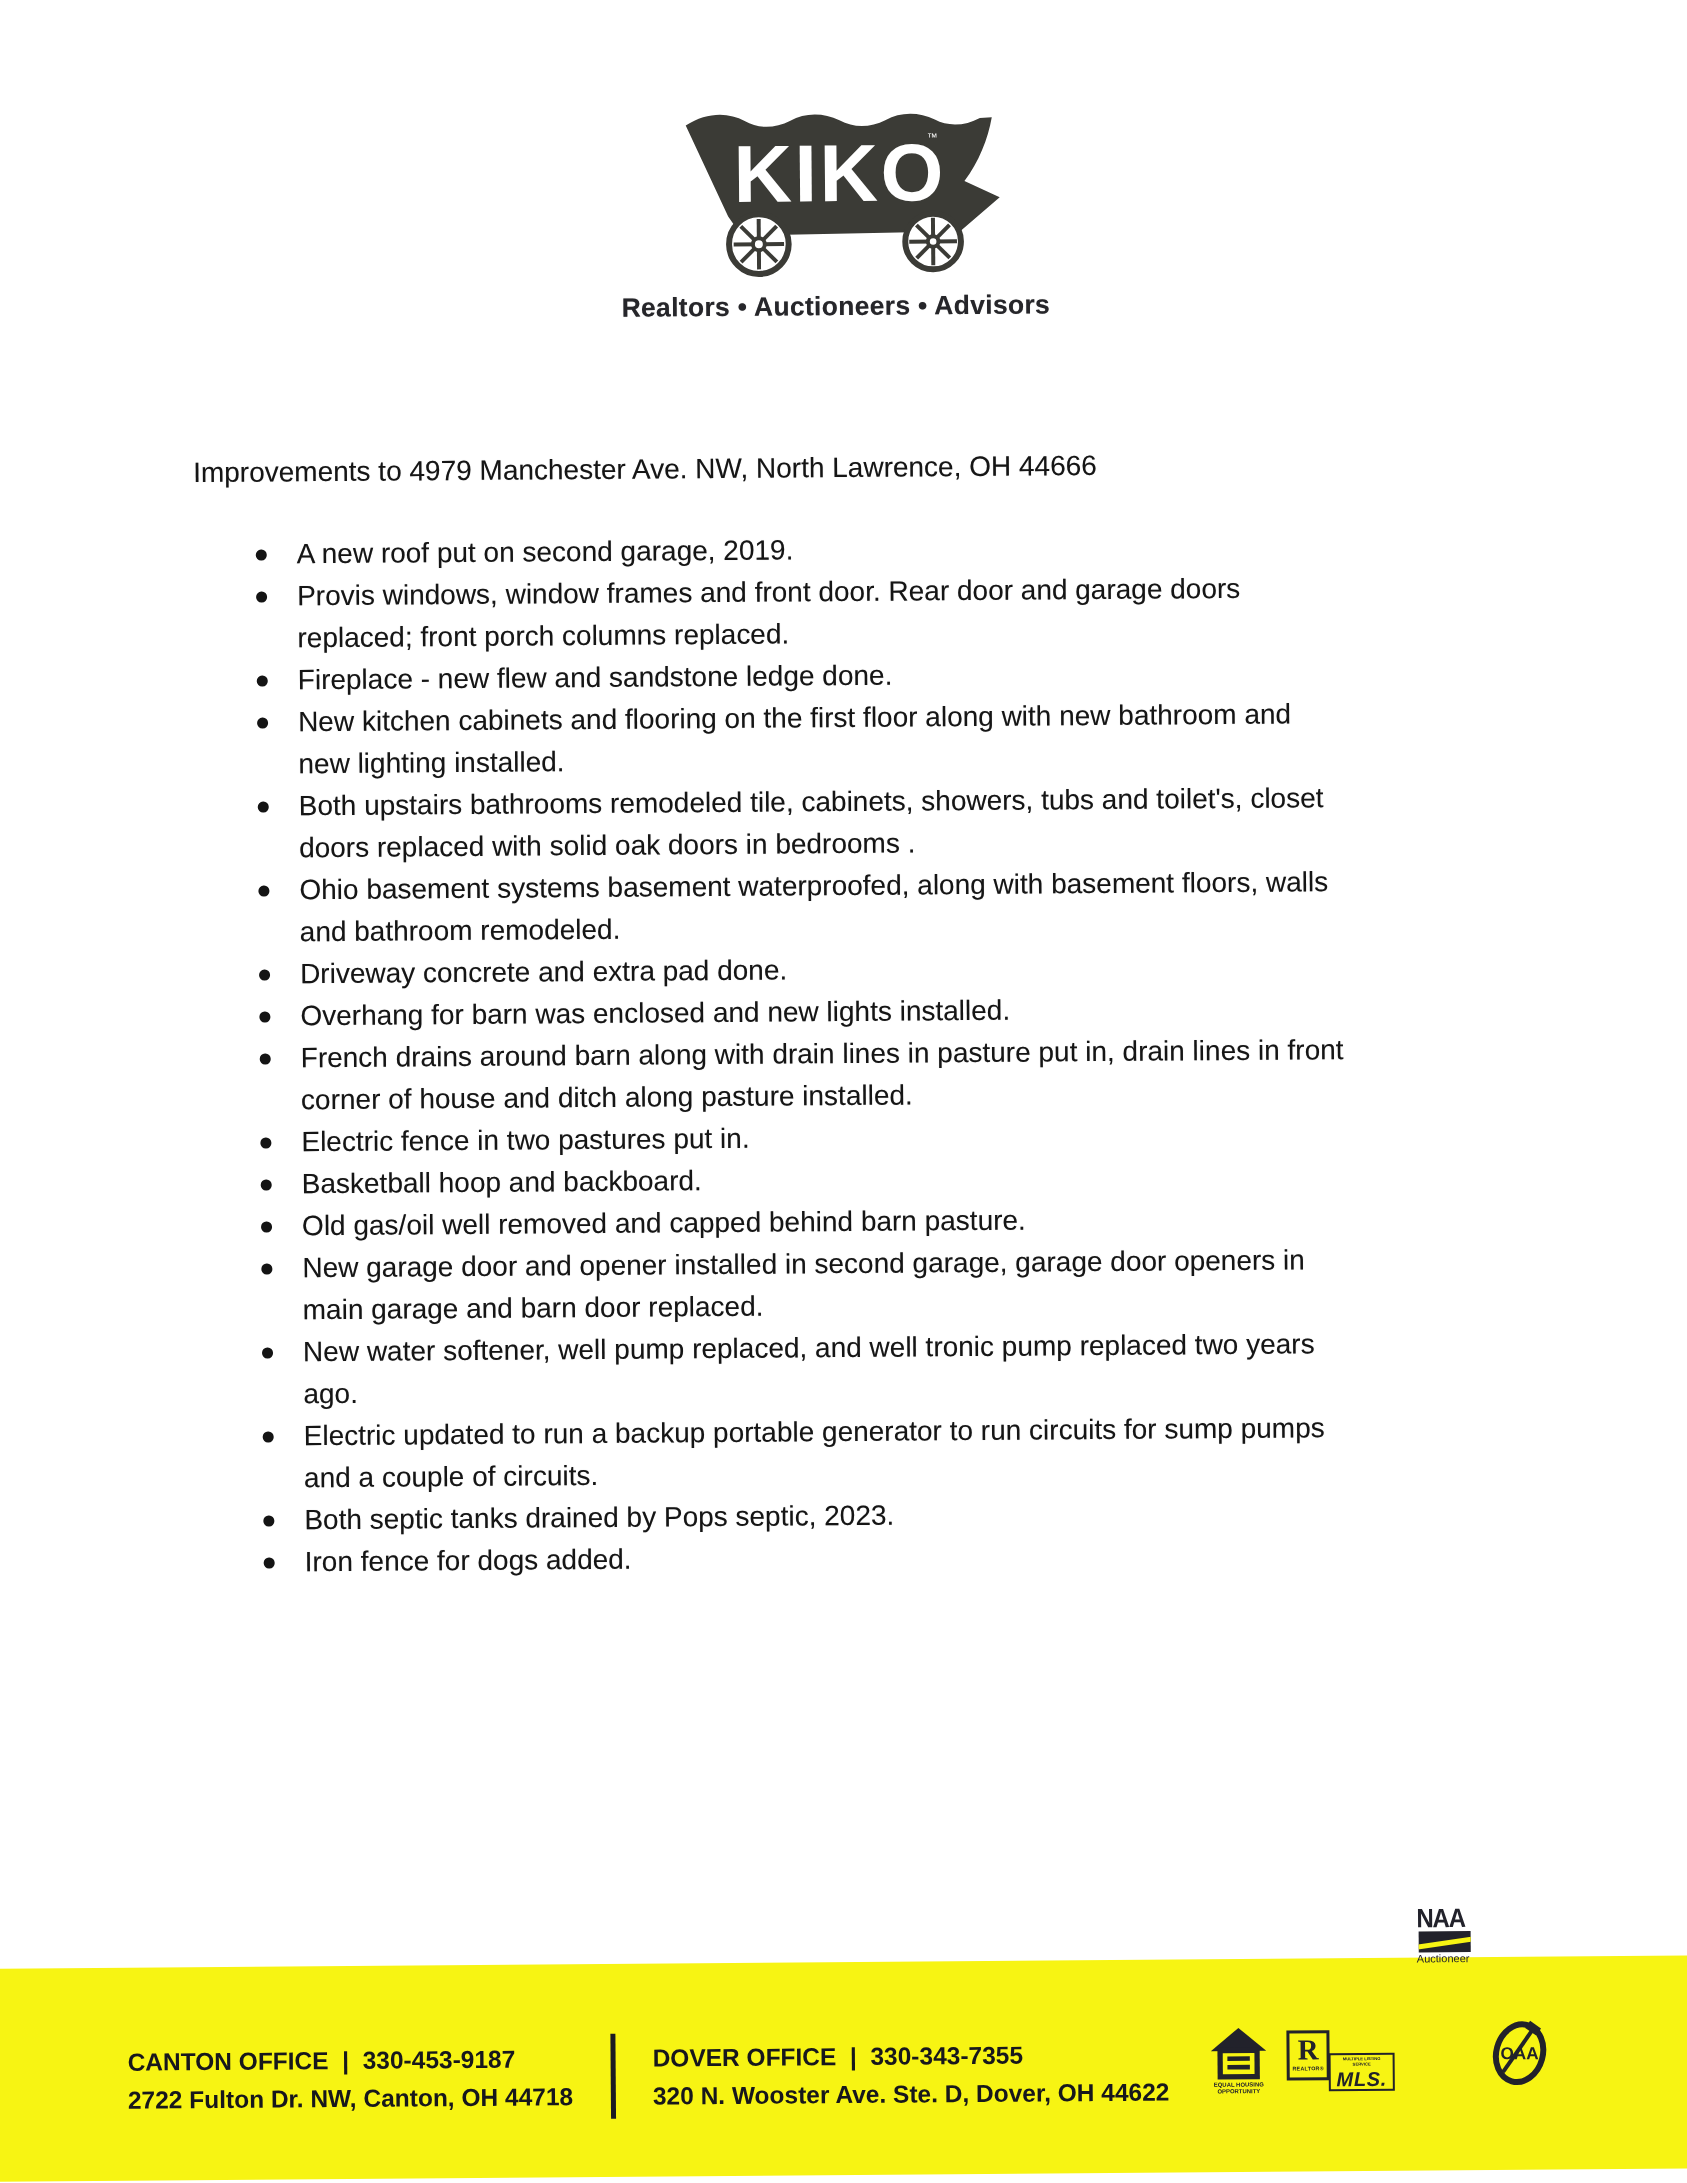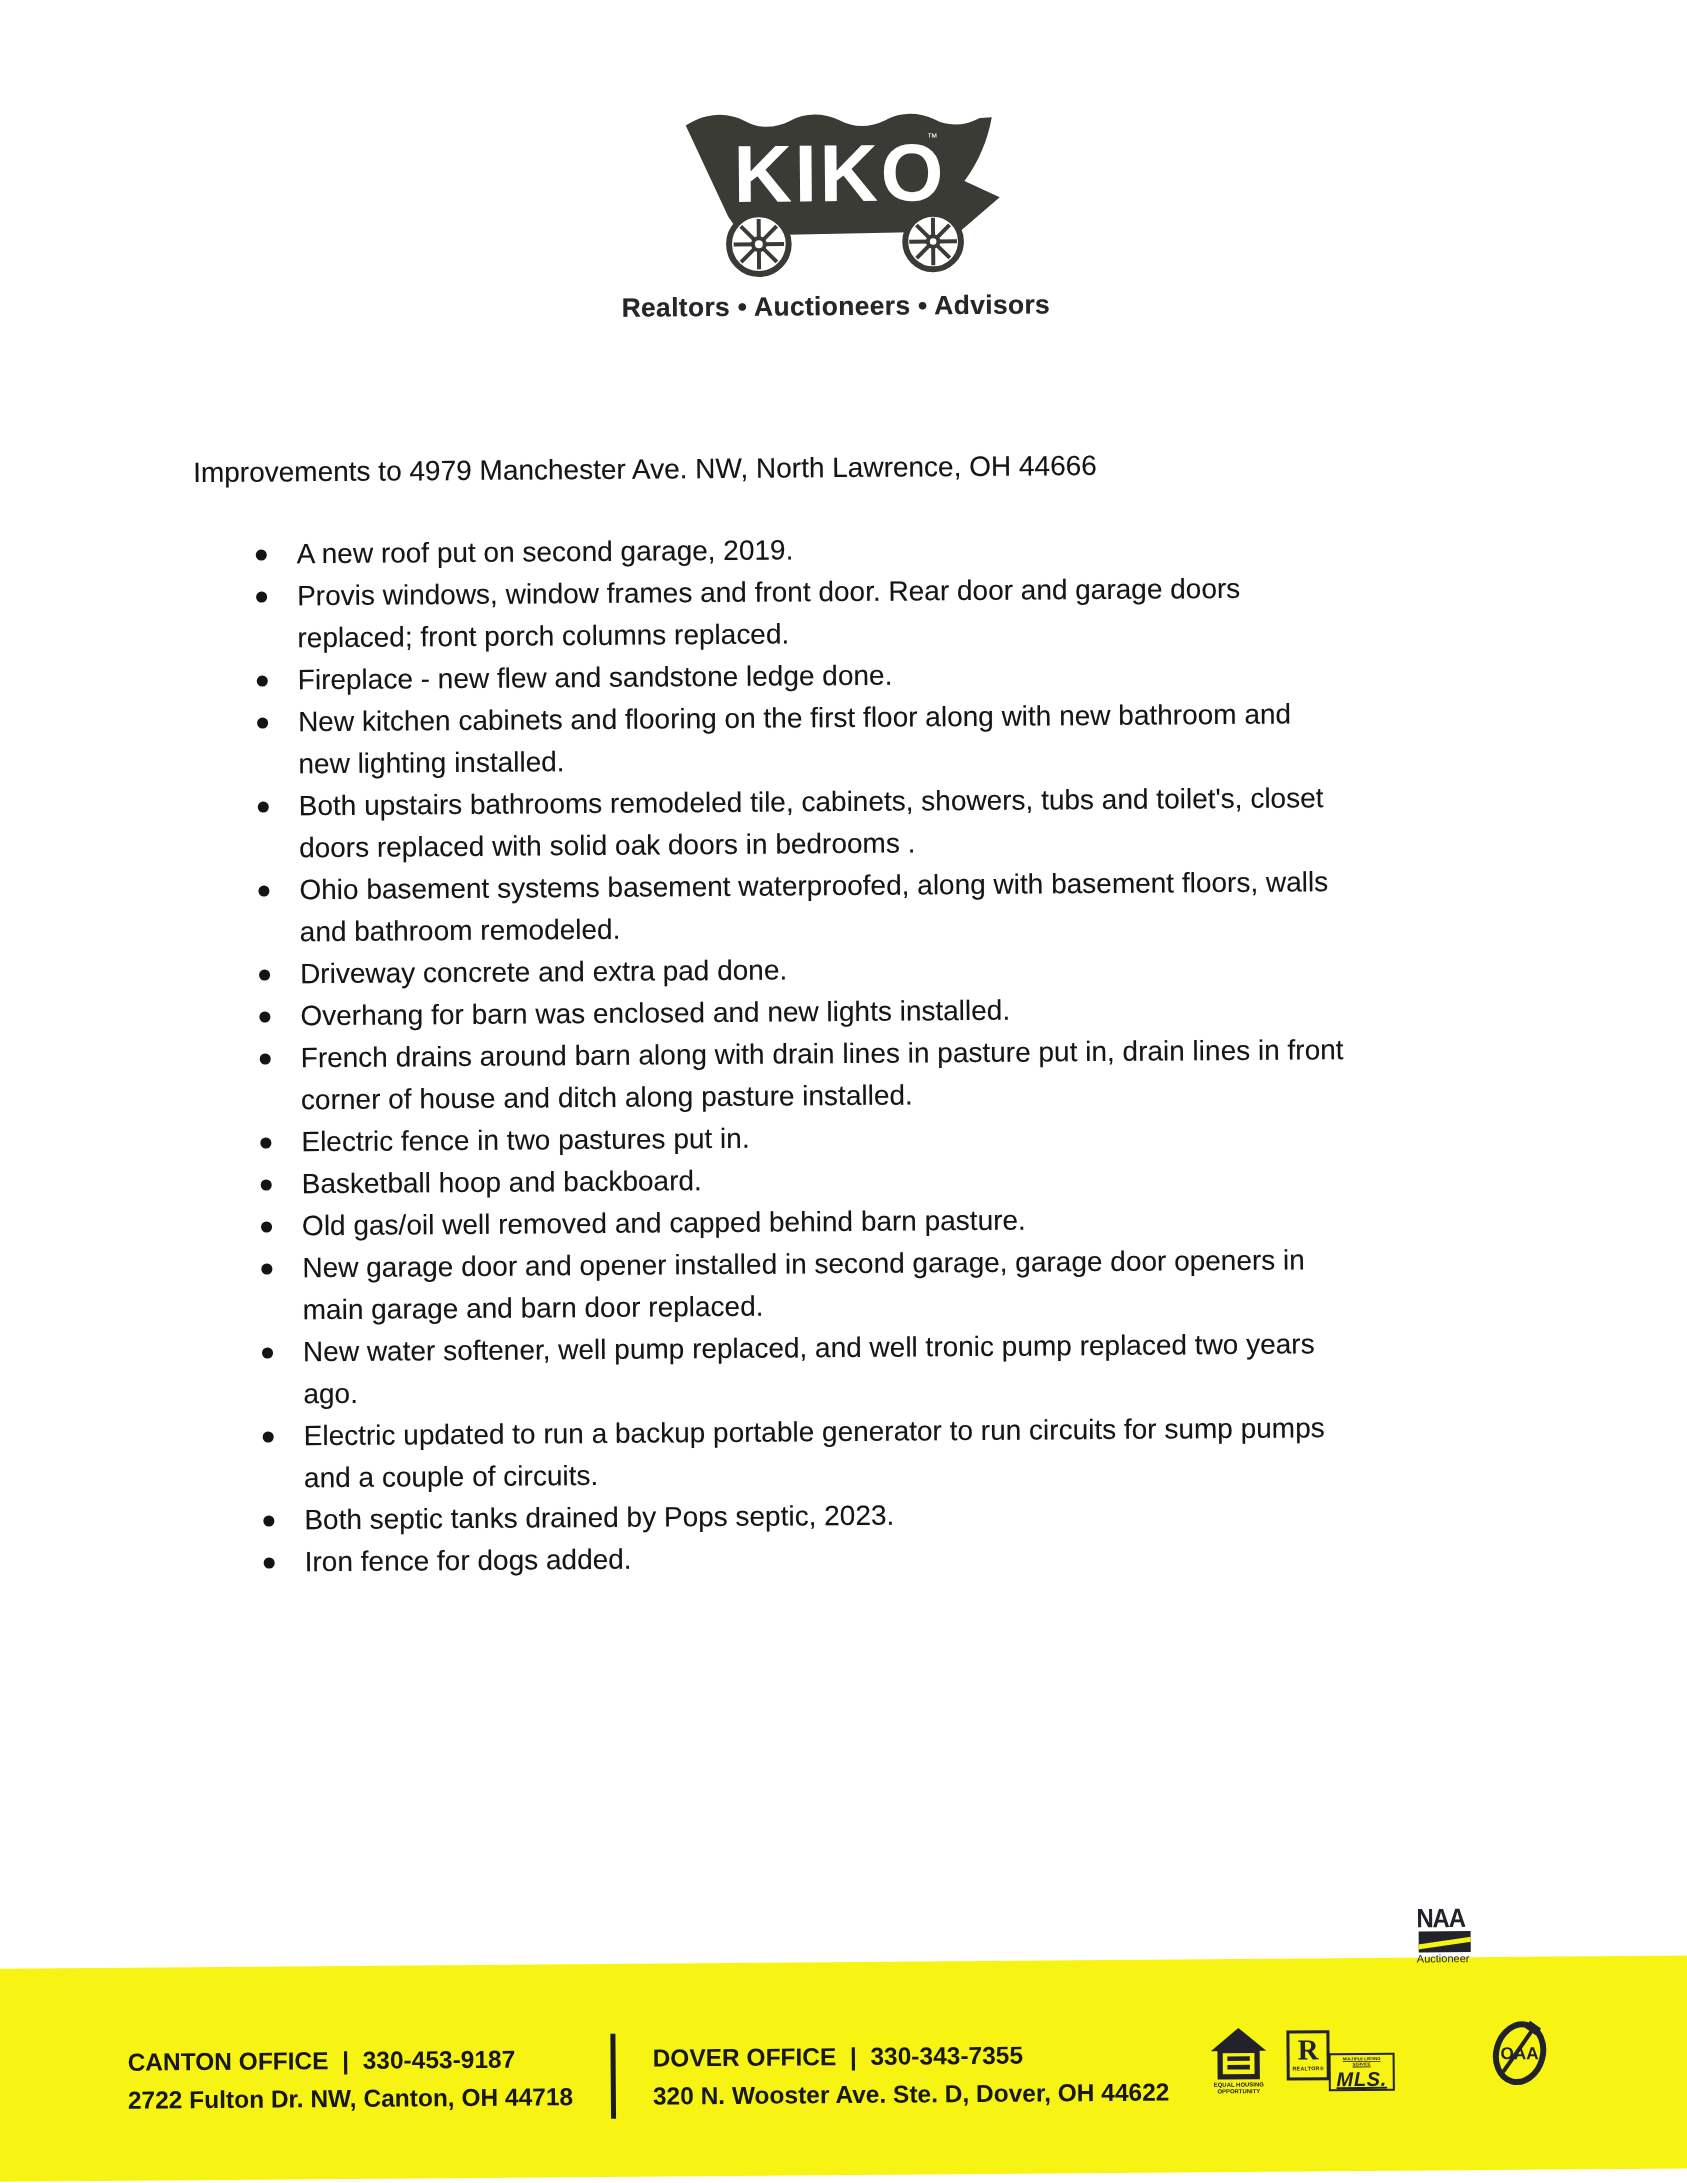--- a/index.html
+++ b/index.html
@@ -87,21 +87,21 @@
     text-align:center;
   }
   .r-letter{
     font-family:"Liberation Serif", serif;
     font-size:29px;font-weight:bold;line-height:32px;
   }
   .r-label{font-size:5.3px;font-weight:bold;letter-spacing:0.3px;line-height:6.6px;}
   .mlsbox{
     position:absolute;left:42px;top:22.5px;width:62px;height:34px;
     border:2.6px solid currentColor;
-    text-align:center;overflow:hidden;text-decoration:underline;
+    text-align:center;overflow:hidden;
   }
   .mls-label{font-size:4.6px;font-weight:bold;line-height:6px;margin-top:1.3px;transform:scale(.9);}
   .mls-word{
     font-size:20px;font-weight:bold;font-style:italic;
     letter-spacing:0.7px;line-height:22.5px;
   }
   .badge-naa{left:1410px;top:1912px;width:56px;height:66px;text-align:left;}
   .naa-word{
     font-size:24px;font-weight:bold;letter-spacing:-1.3px;line-height:21px;
     transform:scaleY(1.1);

